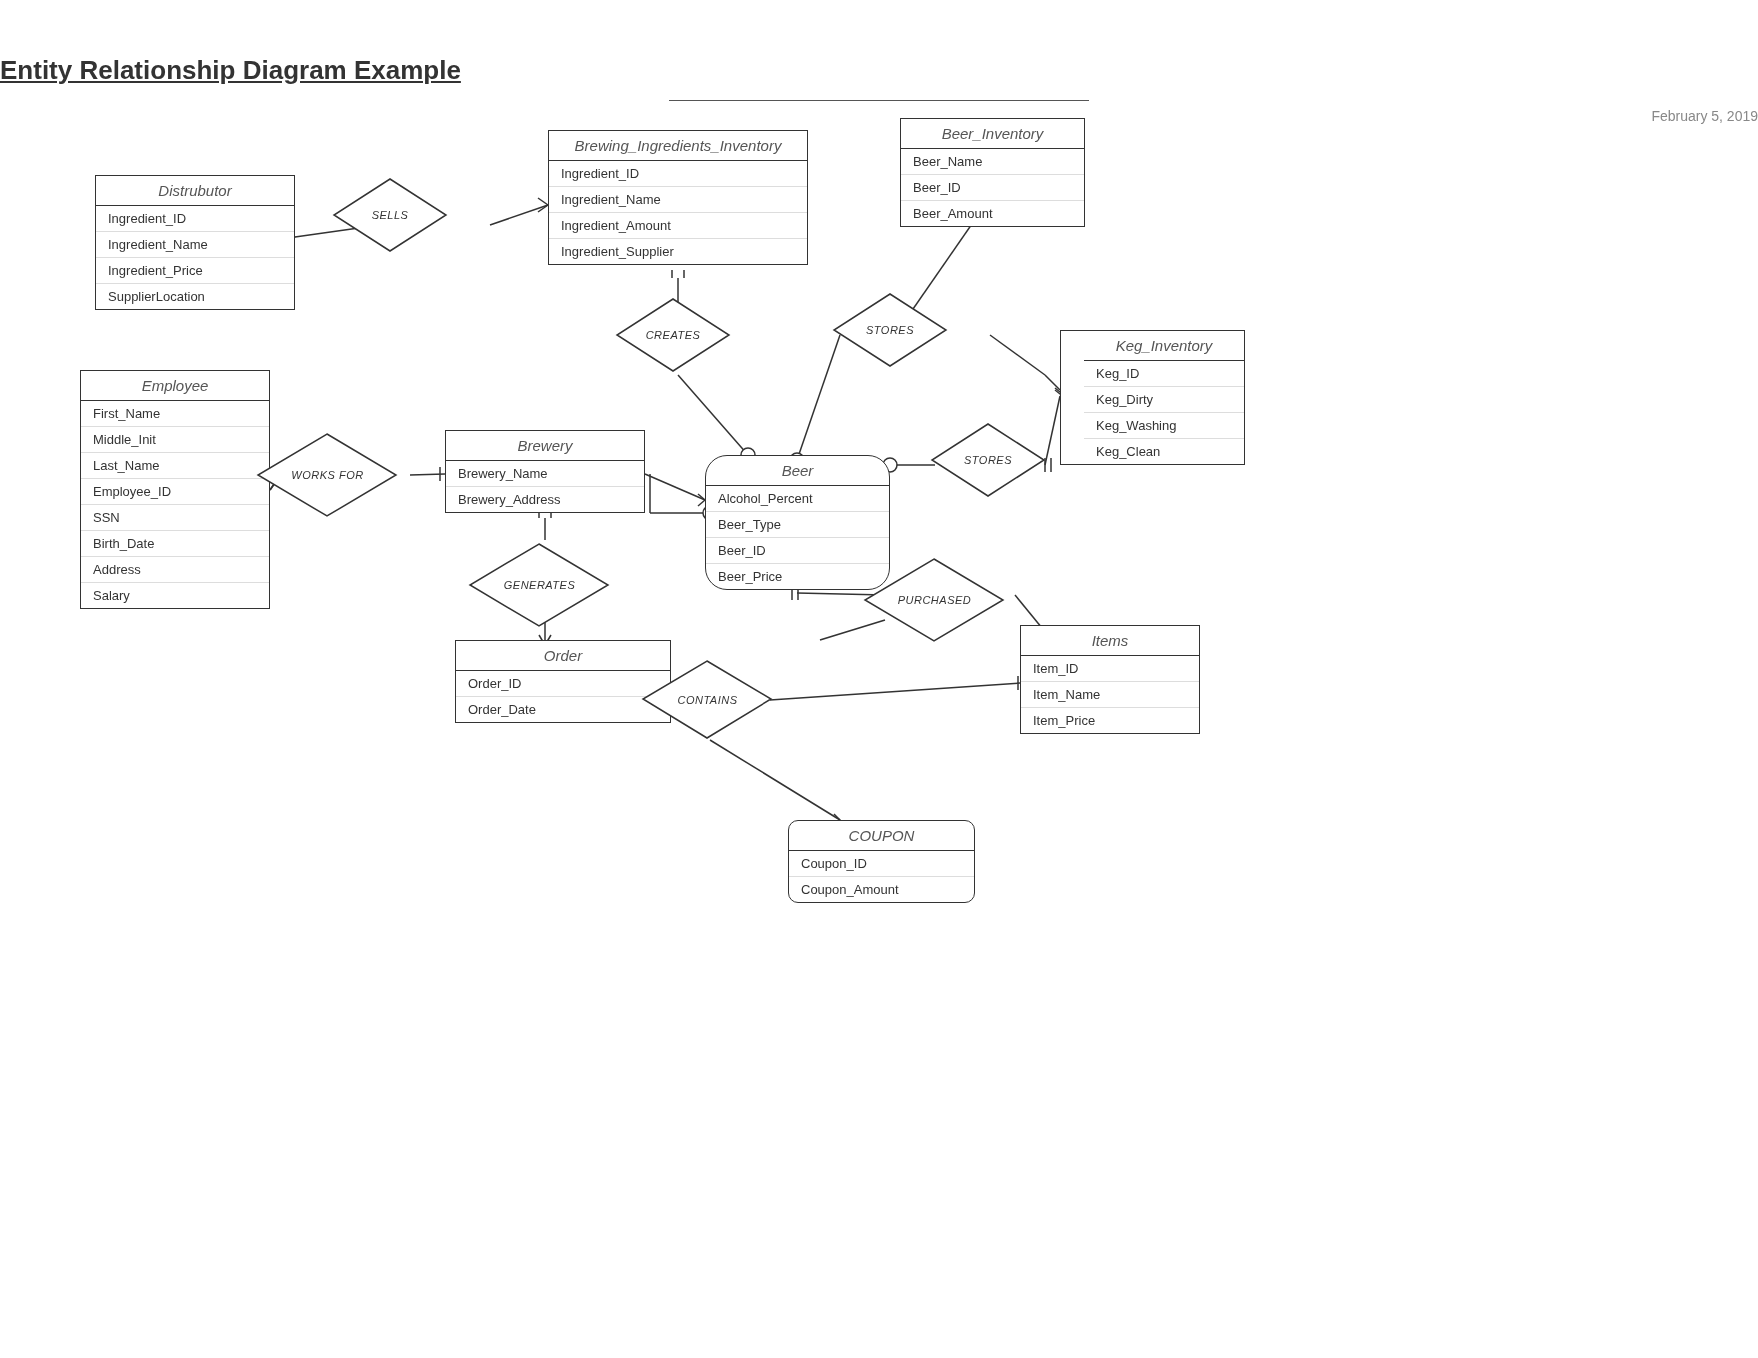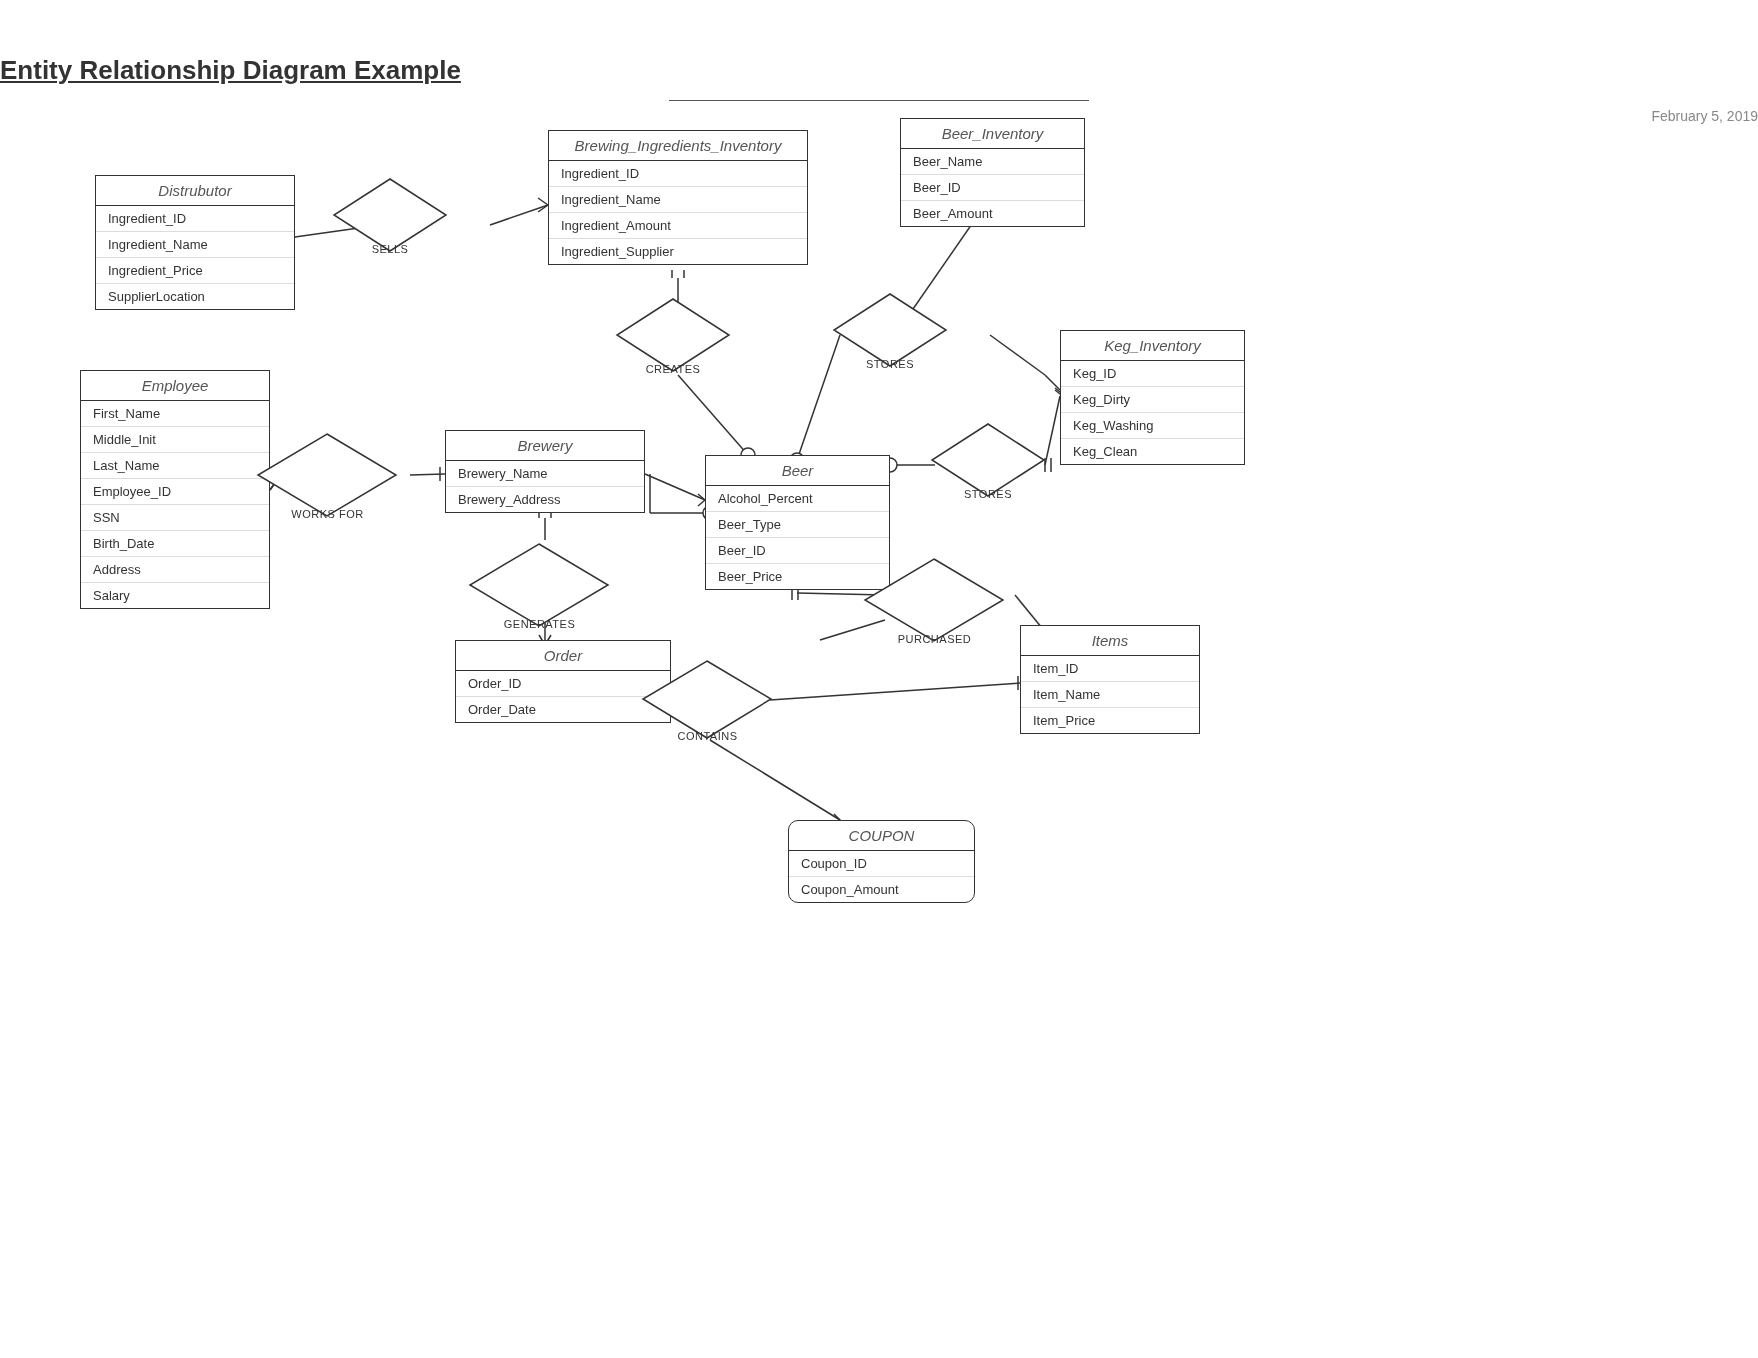--- a/index.html
+++ b/index.html
@@ -65,22 +65,23 @@
       color: #333;
       border-bottom: 0.5px solid #ddd;
     }
     .entity-attr:last-child {
       border-bottom: none;
     }
     
     .diamond {
       position: absolute;
       display: flex;
-      align-items: flex-end;
+      align-items: center;
       justify-content: center;
+      font-style: italic;
     }
     .diamond svg {
       position: absolute;
       top: 0; left: 0;
     }
     .diamond-label {
       position: relative;
       z-index: 2;
       font-size: 11px;
       color: #333;
@@ -239,29 +240,29 @@
     <div class="entity-attr">Address</div>
     <div class="entity-attr">Salary</div>
   </div>
 
   <div class="entity" style="left:445px;top:430px;width:200px;">
     <div class="entity-header">Brewery</div>
     <div class="entity-attr">Brewery_Name</div>
     <div class="entity-attr">Brewery_Address</div>
   </div>
 
-  <div class="entity" style="left:705px;top:455px;width:185px;">
+  <div class="entity" style="left:705px;top:455px;width:185px;border-radius:22px;">
     <div class="entity-header">Beer</div>
     <div class="entity-attr">Alcohol_Percent</div>
     <div class="entity-attr">Beer_Type</div>
     <div class="entity-attr">Beer_ID</div>
     <div class="entity-attr">Beer_Price</div>
   </div>
 
-  <div class="entity" style="left:1060px;top:330px;width:185px;">
+  <div class="entity" style="left:1060px;top:330px;width:185px;padding-left:23px;">
     <div class="entity-header">Keg_Inventory</div>
     <div class="entity-attr">Keg_ID</div>
     <div class="entity-attr">Keg_Dirty</div>
     <div class="entity-attr">Keg_Washing</div>
     <div class="entity-attr">Keg_Clean</div>
   </div>
 
   <div class="entity" style="left:455px;top:640px;width:216px;">
     <div class="entity-header">Order</div>
     <div class="entity-attr">Order_ID</div>

